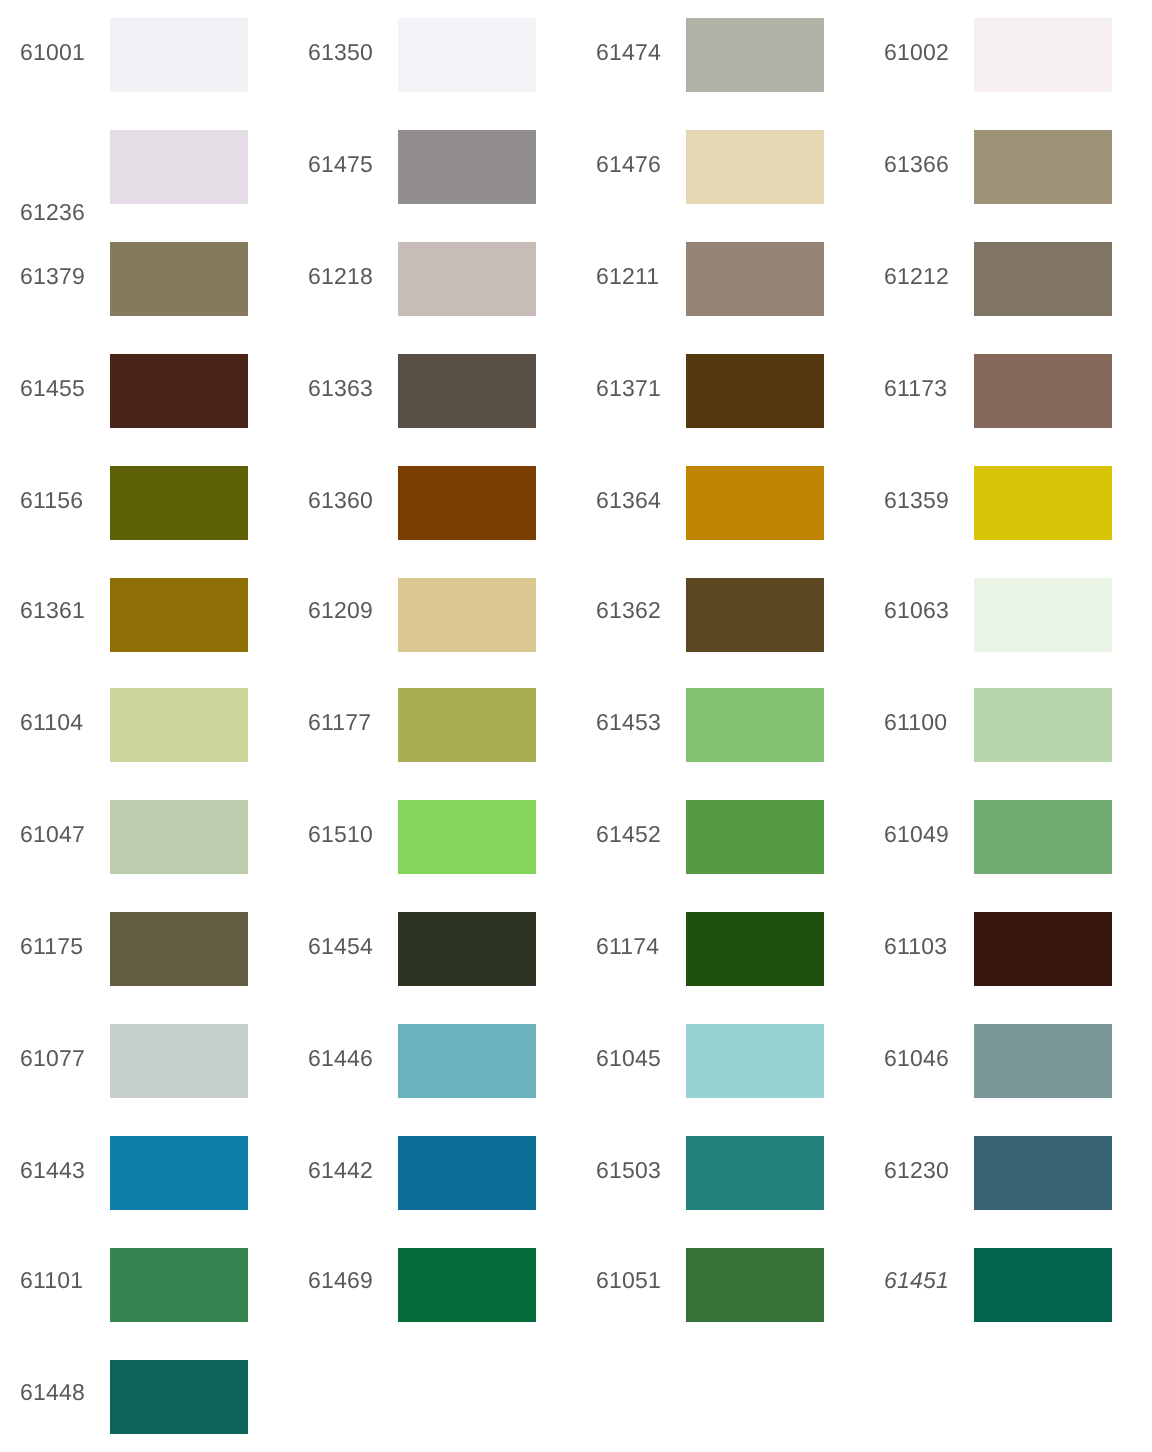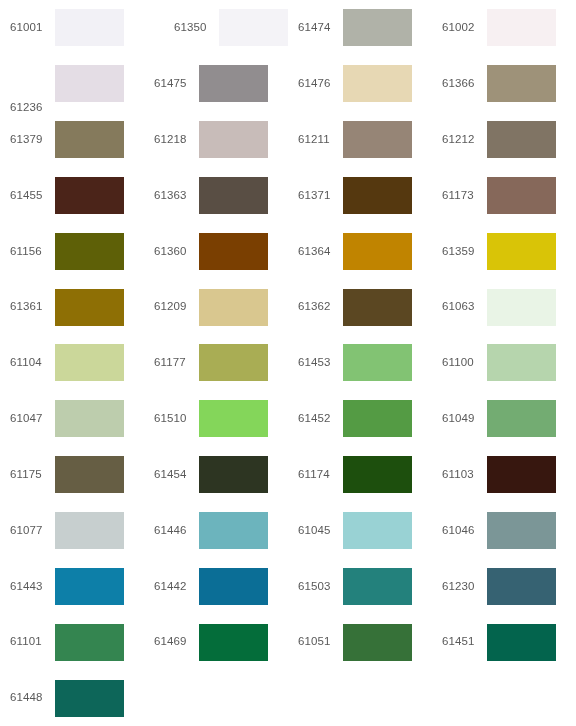--- a/index.html
+++ b/index.html
@@ -47,21 +47,21 @@
 </style>
 </head>
 <body style="background: rgb(255, 255, 255);">
 
 <div id="swatch-grid">
     <div class="swatch-cell">
       <span class="swatch-code" style="color: rgb(89, 89, 89);">61001</span>
       <span class="swatch-chip" style="background-color: rgb(242, 241, 246);"></span>
     </div>
     <div class="swatch-cell">
-      <span class="swatch-code" style="color: rgb(89, 89, 89); margin-left: 20px;">61350</span>
+      <span class="swatch-code" style="color: rgb(89, 89, 89);">61350</span>
       <span class="swatch-chip" style="background-color: rgb(244, 243, 247);"></span>
     </div>
     <div class="swatch-cell">
       <span class="swatch-code" style="color: rgb(89, 89, 89);">61474</span>
       <span class="swatch-chip" style="background-color: rgb(176, 178, 168);"></span>
     </div>
     <div class="swatch-cell">
       <span class="swatch-code" style="color: rgb(89, 89, 89);">61002</span>
       <span class="swatch-chip" style="background-color: rgb(247, 240, 242);"></span>
     </div>
@@ -231,20 +231,20 @@
     </div>
     <div class="swatch-cell">
       <span class="swatch-code" style="color: rgb(89, 89, 89);">61469</span>
       <span class="swatch-chip" style="background-color: rgb(4, 109, 58);"></span>
     </div>
     <div class="swatch-cell">
       <span class="swatch-code" style="color: rgb(89, 89, 89);">61051</span>
       <span class="swatch-chip" style="background-color: rgb(54, 113, 56);"></span>
     </div>
     <div class="swatch-cell">
-      <span class="swatch-code" style="color: rgb(89, 89, 89);">61451</span>
+      <span class="swatch-code" style="color: rgb(89, 89, 89); font-style: italic;">61451</span>
       <span class="swatch-chip" style="background-color: rgb(3, 100, 77);"></span>
     </div>
     <div class="swatch-cell">
       <span class="swatch-code" style="color: rgb(89, 89, 89);">61448</span>
       <span class="swatch-chip" style="background-color: rgb(13, 102, 89);"></span>
     </div>
   </div>
 
 </body></html>

